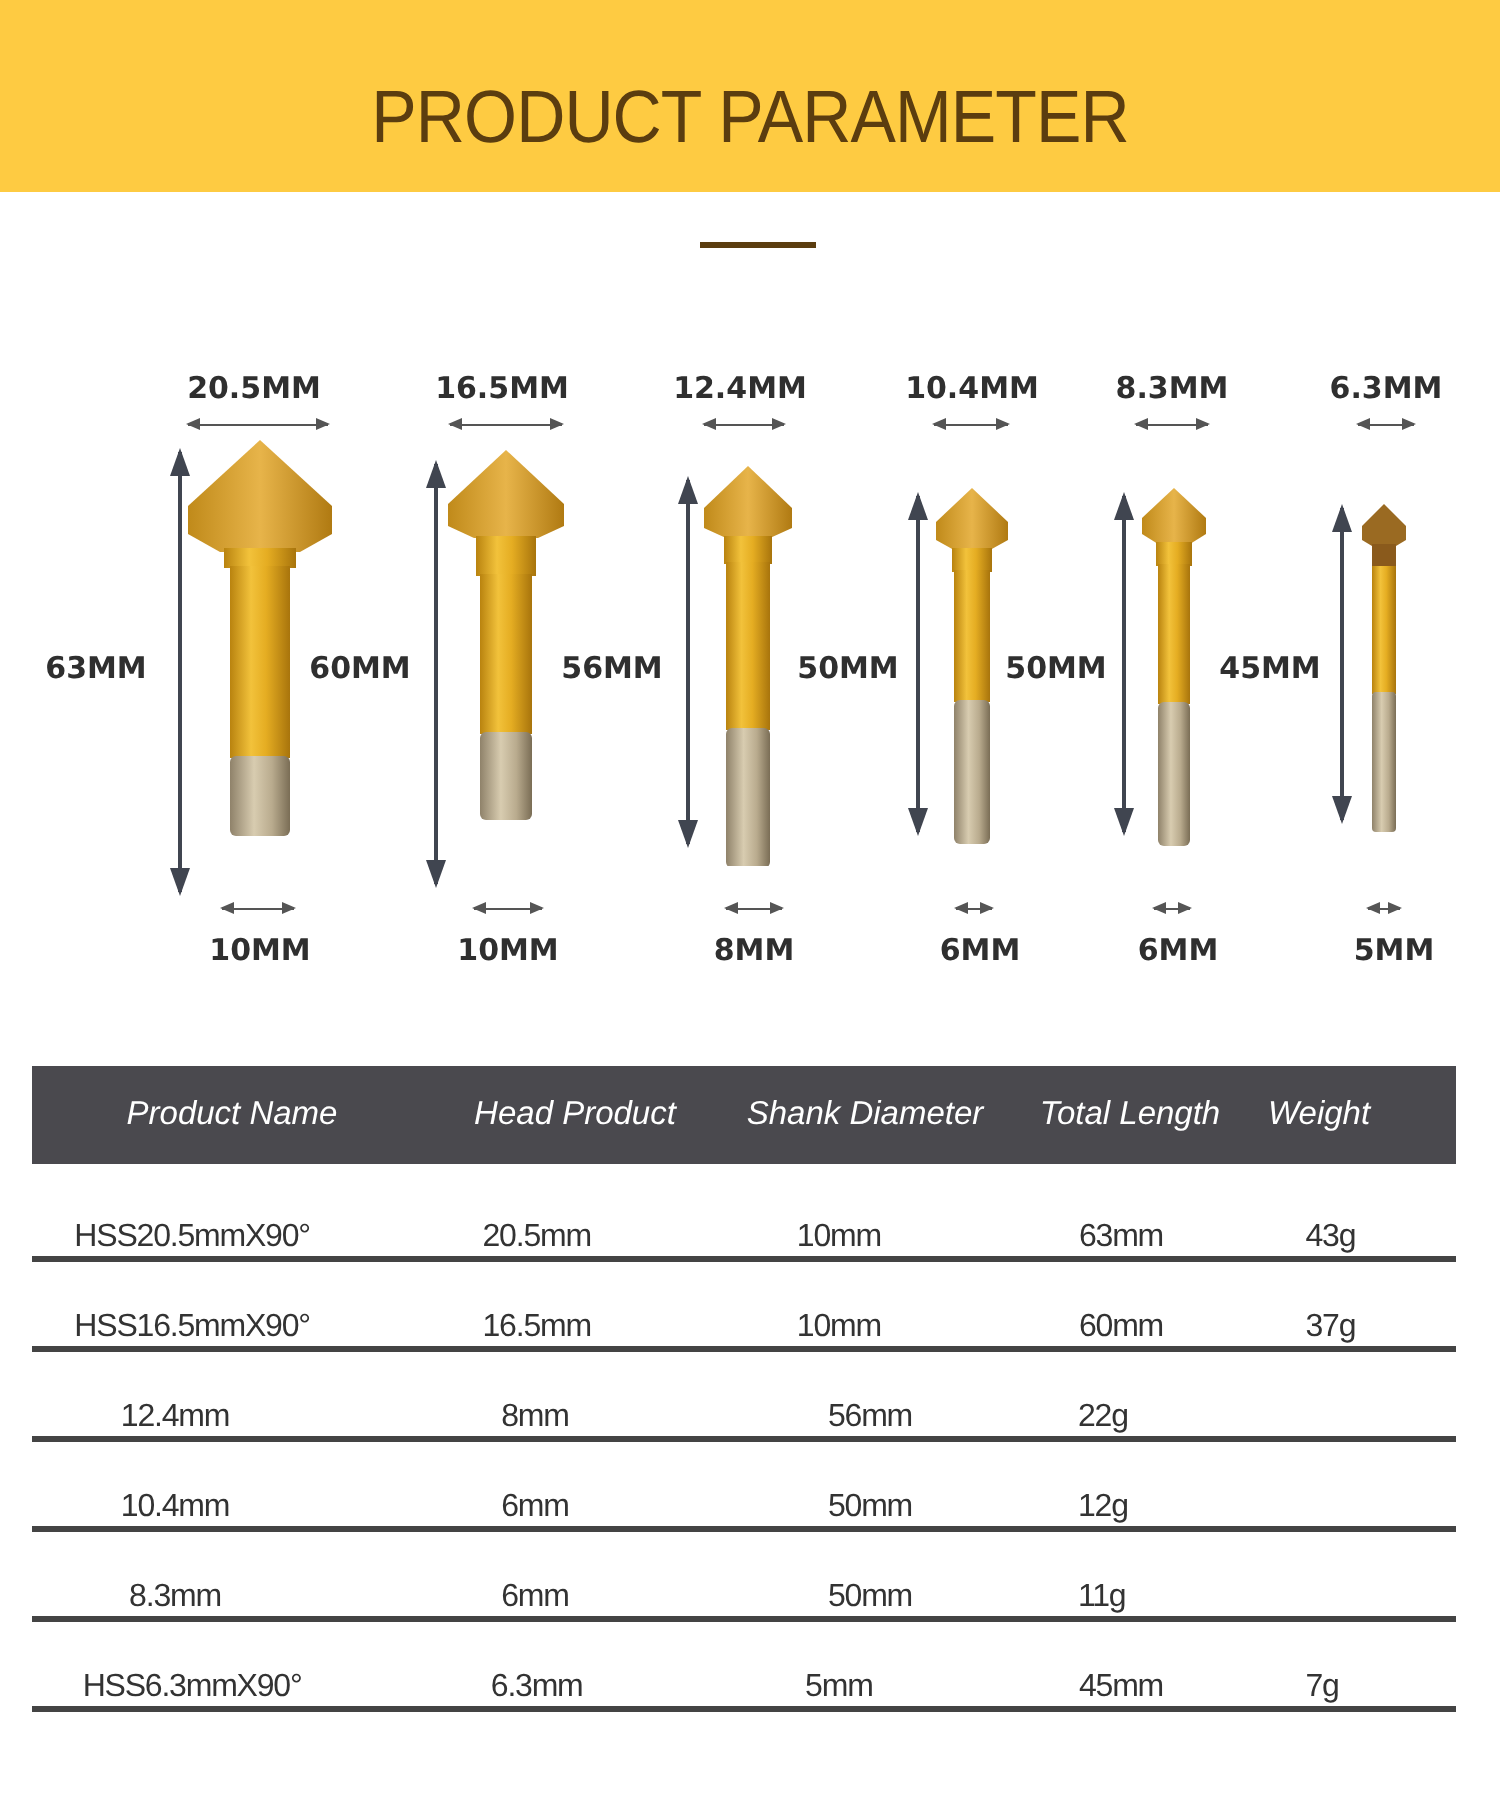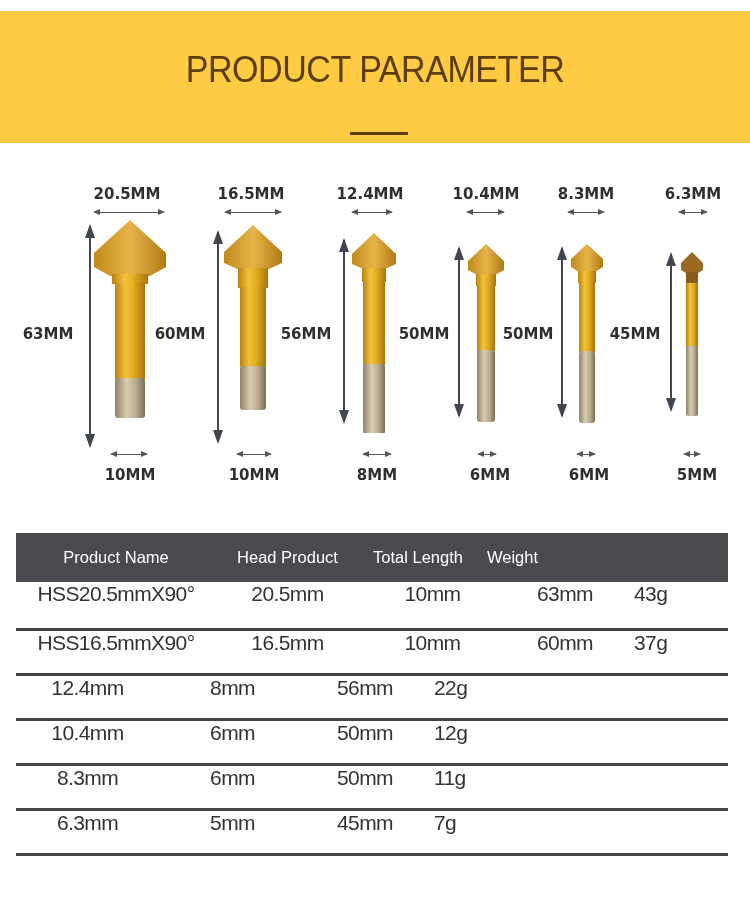--- a/index.html
+++ b/index.html
@@ -1,36 +1,36 @@
 <!DOCTYPE html>
 <html><head>
 <meta charset="utf-8">
 <style>
   html, body { margin:0; padding:0; background:#ffffff; }
   body { width:750px; height:907px; position:relative; overflow:hidden; font-family:"Liberation Sans", sans-serif; }
-  .banner { position:absolute; left:0; top:0; width:750px; height:132px; background:#fecb42;margin-top:11px; }
+  .banner { position:absolute; left:0; top:0; width:750px; height:96px; background:#fecb42; }
   .banner-title { position:absolute; left:0; top:38px; width:750px; text-align:center; font-family:"Liberation Sans", sans-serif; font-size:37px; color:#5b3d0f; letter-spacing:-0.5px; transform:scaleX(0.92); }
   .banner-rule { position:absolute; left:350px; top:121px; width:58px; height:3px; background:#5b3d0f; }
 
   .figure { position:absolute; left:0; top:140px; width:750px; height:380px; }
   .lbl { position:absolute; font-family:"DejaVu Sans", sans-serif; font-weight:bold; font-size:15px; color:#2f2f2f; white-space:nowrap; transform:translateX(-50%); }
   .harrow { position:absolute; height:1px; background:#555; }
   .harrow::before, .harrow::after { content:""; position:absolute; top:-3px; border-top:3.5px solid transparent; border-bottom:3.5px solid transparent; }
   .harrow::before { left:-1px; border-right:7px solid #555; }
   .harrow::after { right:-1px; border-left:7px solid #555; }
   .varrow { position:absolute; width:2px; background:#404550; }
   .varrow::before, .varrow::after { content:""; position:absolute; left:-4px; border-left:5px solid transparent; border-right:5px solid transparent; }
   .varrow::before { top:-2px; border-bottom:14px solid #404550; }
   .varrow::after { bottom:-2px; border-top:14px solid #404550; }
   .drill { position:absolute; }
   .drill svg { display:block; }
 
   .table { position:absolute; left:16px; top:533px; width:712px; }
-  .thead { height:49px; background:#4a494e; display:flex; align-items:center; color:#ffffff; font-size:16.5px; }
-  .row { height:45px; display:flex; align-items:flex-start; font-size:21px; color:#333; border-bottom:3px solid #444; box-sizing:border-box; }
+  .thead { height:49px; background:#4a494e; display:flex; align-items:center; color:#ffffff; font-size:16.5px;font-style:italic; }
+  .row { height:45px; display:flex; align-items:flex-end; font-size:16px; color:#333; border-bottom:3px solid #444; box-sizing:border-box;gap:35px; }
   .row.first { height:49px; }
   .c { text-align:center; white-space:nowrap; font-family:"Liberation Sans", sans-serif; }
   .c0 { width:200px; } .c1 { width:143px; } .c2 { width:147px; } .c3 { width:118px; } .c4 { width:104px; text-align:left; padding-left:10px; box-sizing:border-box; }
   .row .c { font-weight:normal; letter-spacing:-0.6px; }
 </style>
 </head>
 <body>
 
 <div class="banner">
   <div class="banner-title">PRODUCT PARAMETER</div>
@@ -148,20 +148,21 @@
       </svg>
   </div>
   <div class="harrow" style="left:684px;top:314px;width:16px"></div>
   <div class="lbl" style="left:697px;top:326px">5MM</div>
 </div>
 
 <div class="table">
   <div class="thead">
     <div class="c c0">Product Name</div>
     <div class="c c1">Head Product</div>
+    <div class="c c2">Shank Diameter</div>
     <div class="c c3">Total Length</div>
     <div class="c c4">Weight</div>
   </div>
   <div class="row first">
     <div class="c c0">HSS20.5mmX90°</div>
     <div class="c c1">20.5mm</div>
     <div class="c c2">10mm</div>
     <div class="c c3">63mm</div>
     <div class="c c4">43g</div>
   </div>
@@ -184,18 +185,19 @@
     <div class="c c3">50mm</div>
     <div class="c c4">12g</div>
   </div>
   <div class="row">
     <div class="c c1">8.3mm</div>
     <div class="c c2">6mm</div>
     <div class="c c3">50mm</div>
     <div class="c c4">11g</div>
   </div>
   <div class="row">
+    <div class="c c0">HSS6.3mmX90°</div>
     <div class="c c1">6.3mm</div>
     <div class="c c2">5mm</div>
     <div class="c c3">45mm</div>
     <div class="c c4">7g</div>
   </div>
 </div>
 
 </body></html>

